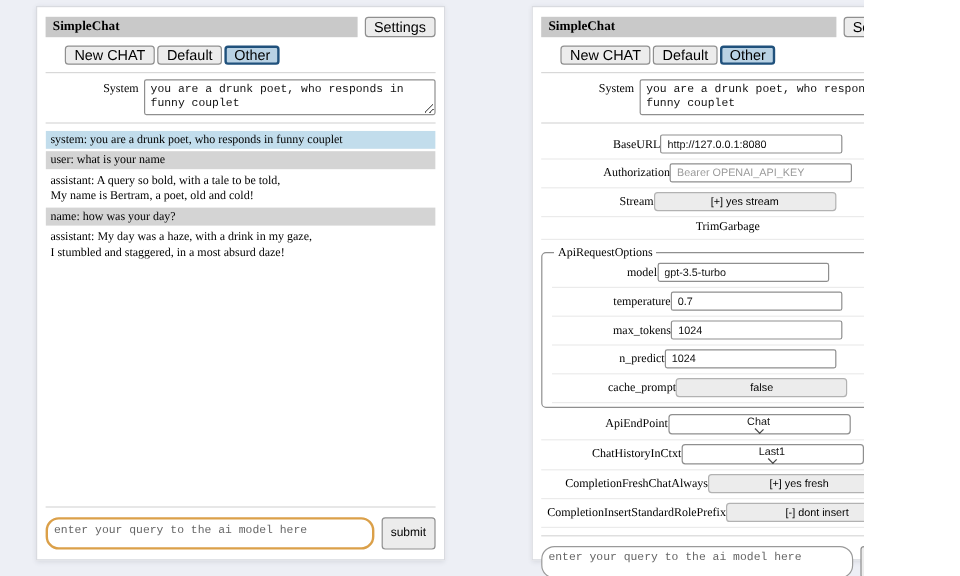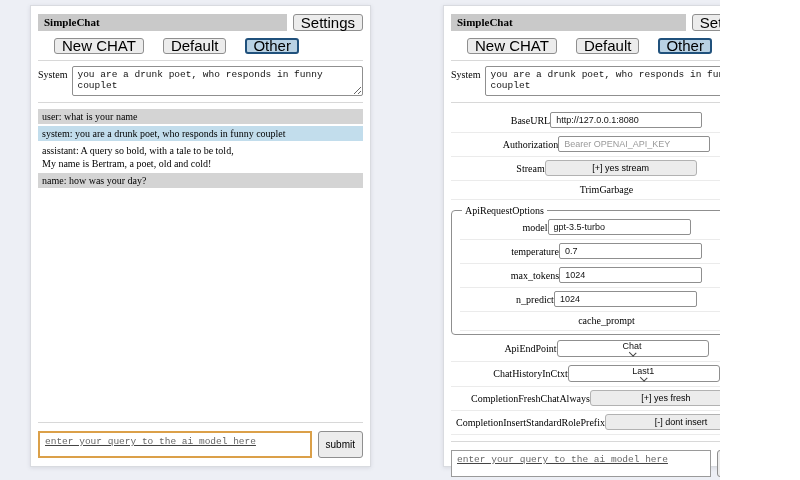--- a/index.html
+++ b/index.html
@@ -8,45 +8,45 @@
            font-family:"Liberation Serif",serif; overflow:hidden; }
   .panel { position:absolute; top:5px; background:#fff; border:1px solid #d9dbe0;
            box-shadow:0 1px 4px rgba(80,85,100,.14); box-sizing:border-box; padding:8px 7px;
            display:flex; flex-direction:column; }
   .panel-left  { left:30px;  width:341px; height:462px; }
   .panel-right { left:443px; width:327px; height:462px; }
 
   .title-row { display:flex; gap:6px; align-items:stretch; }
   .app-title { flex:1; background:var(--titlebar-bg,#c9c9c9); font-weight:bold; font-size:11px;
                padding:2px 6px; line-height:13px; color:#000; }
-  .btn { font-family:"Liberation Sans",sans-serif; font-size:15px; background:#ececec;
+  .btn { font-family:"Liberation Sans",sans-serif; font-size:12px; background:#ececec;
          border:1px solid #8f8f8f; border-radius:3px; padding:1px 7px; line-height:12px;
          color:#000; cursor:pointer; }
-  .session-row { display:flex; gap:19px; margin-top:7px;padding-left:16px; }
+  .session-row { display:flex; gap:2px; margin-top:7px;padding-left:16px; }
   .btn-selected { background:var(--selected-session-bg,#b9d2e4);
                   border:2px solid var(--selected-session-border,#20517c); padding:0 6px; }
 
   hr.div { border:none; border-top:1px solid #d8d8d8; margin:6px 0 5px; width:100%; }
 
   .system-row { display:flex; gap:5px; }
-  .sys-label { font-size:10px; padding-top:3px; }
+  .sys-label { font-size:10px; padding-top:3px;margin-left:48px; }
   textarea { box-sizing:border-box; }
   .system-ta { flex:1; height:30px; border:1px solid #8f8f8f; border-radius:2px;
                font-family:"Liberation Mono",monospace; font-size:9.5px; padding:2px 4px; color:#111; }
 
   .chat-area { flex:1; margin-top:1px; overflow:hidden; }
   .msg { font-size:10px; line-height:13px; padding:1px 4px; margin-bottom:2px; white-space:pre-line; color:#000; }
   .msg-system { background:var(--system-msg-bg,#c2ddec); }
   .msg-user { background:var(--user-msg-bg,#d4d4d4); }
   .msg-assistant { background:#fff; }
 
   .query-row { display:flex; gap:6px; margin-top:3px; align-items:stretch; }
-  .query-ta { flex:1; height:27px; border:1px solid #9a9a9a; border-radius:0;
+  .query-ta { flex:1; height:27px; border:1px solid #9a9a9a; border-radius:11px;
               font-family:"Liberation Mono",monospace; font-size:9.5px; padding:3px 5px;
-              color:#444; resize:none; background:#fff;text-decoration:underline; }
+              color:#444; resize:none; background:#fff; }
   .query-ta::placeholder { color:#666; }
   .query-focus { border:2px solid var(--query-focus-border,#dba049); }
   .submit-btn { font-size:10px; padding:2px 7px; border-radius:3px; }
 
   .settings { margin-top:1px; }
   .srow { display:flex; align-items:center; justify-content:center;
           padding:3px 0 4px; border-bottom:1px solid #ebebeb; }
   .lbl { font-size:10px; color:#000; }
   .ctl { width:152px; box-sizing:border-box; font-family:"Liberation Sans",sans-serif; font-size:9px; }
   .ctl-input { height:16px; border:1px solid #8f8f8f; border-radius:2px; padding:1px 5px; color:#111; background:#fff; }
@@ -84,25 +84,27 @@
     <hr class="div">
 
     <div class="system-row">
       <span class="sys-label">System</span>
       <textarea class="system-ta" style="">you are a drunk poet, who responds in funny couplet</textarea>
     </div>
 
     <hr class="div">
 
     <div class="chat-area">
+      <div class="msg msg-system">system: you are a drunk poet, who responds in funny couplet</div>
       <div class="msg msg-user">user: what is your name</div>
-      <div class="msg msg-system">system: you are a drunk poet, who responds in funny couplet</div>
       <div class="msg msg-assistant">assistant: A query so bold, with a tale to be told,
 My name is Bertram, a poet, old and cold!</div>
       <div class="msg msg-user">name: how was your day?</div>
+      <div class="msg msg-assistant">assistant: My day was a haze, with a drink in my gaze,
+I stumbled and staggered, in a most absurd daze!</div>
     </div>
 
     <hr class="div">
 
     <div class="query-row">
       <textarea class="query-ta query-focus" placeholder="enter your query to the ai model here" style=""></textarea>
       <button class="btn submit-btn">submit</button>
     </div>
   </div>
 
@@ -157,20 +159,21 @@
         <div class="srow">
           <span class="lbl">max_tokens</span>
           <input class="ctl ctl-input" value="1024" style="">
         </div>
         <div class="srow">
           <span class="lbl">n_predict</span>
           <input class="ctl ctl-input" value="1024" style="">
         </div>
         <div class="srow">
           <span class="lbl">cache_prompt</span>
+          <button class="ctl ctl-btn">false</button>
         </div>
       </fieldset>
 
       <div class="srow">
         <span class="lbl">ApiEndPoint</span>
         <div class="ctl ctl-select">
           <span>Chat</span>
           <span class="chev"></span>
         </div>
       </div>

